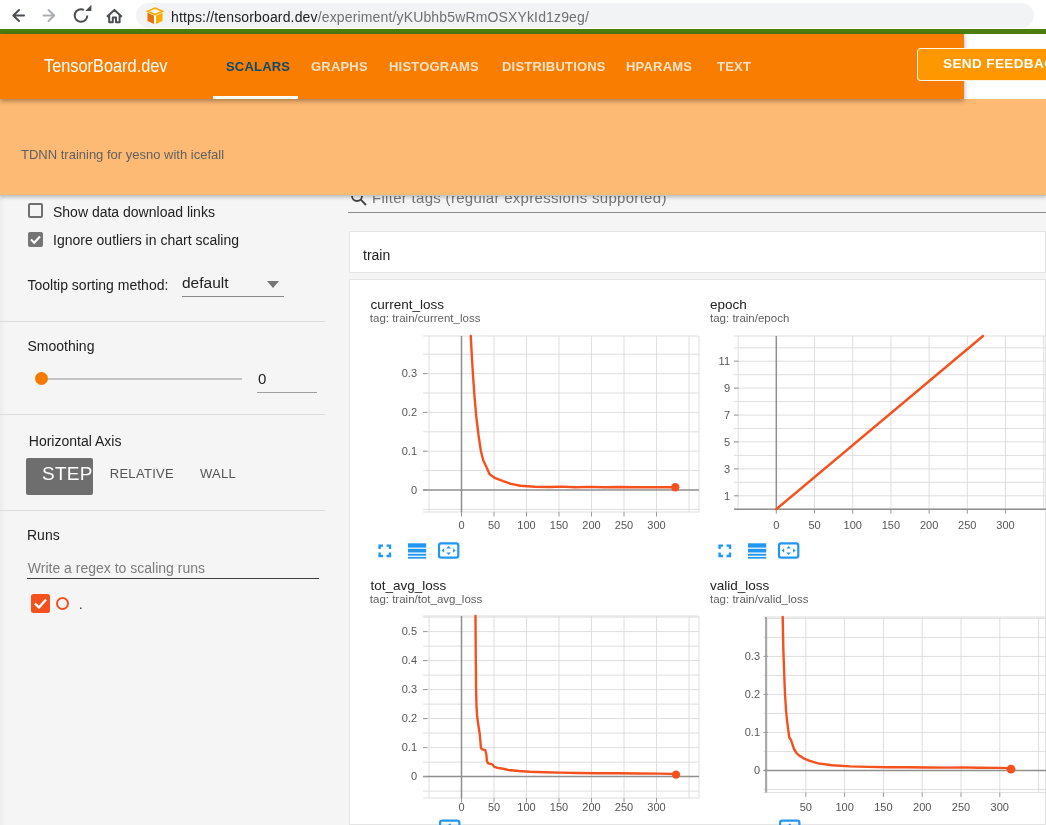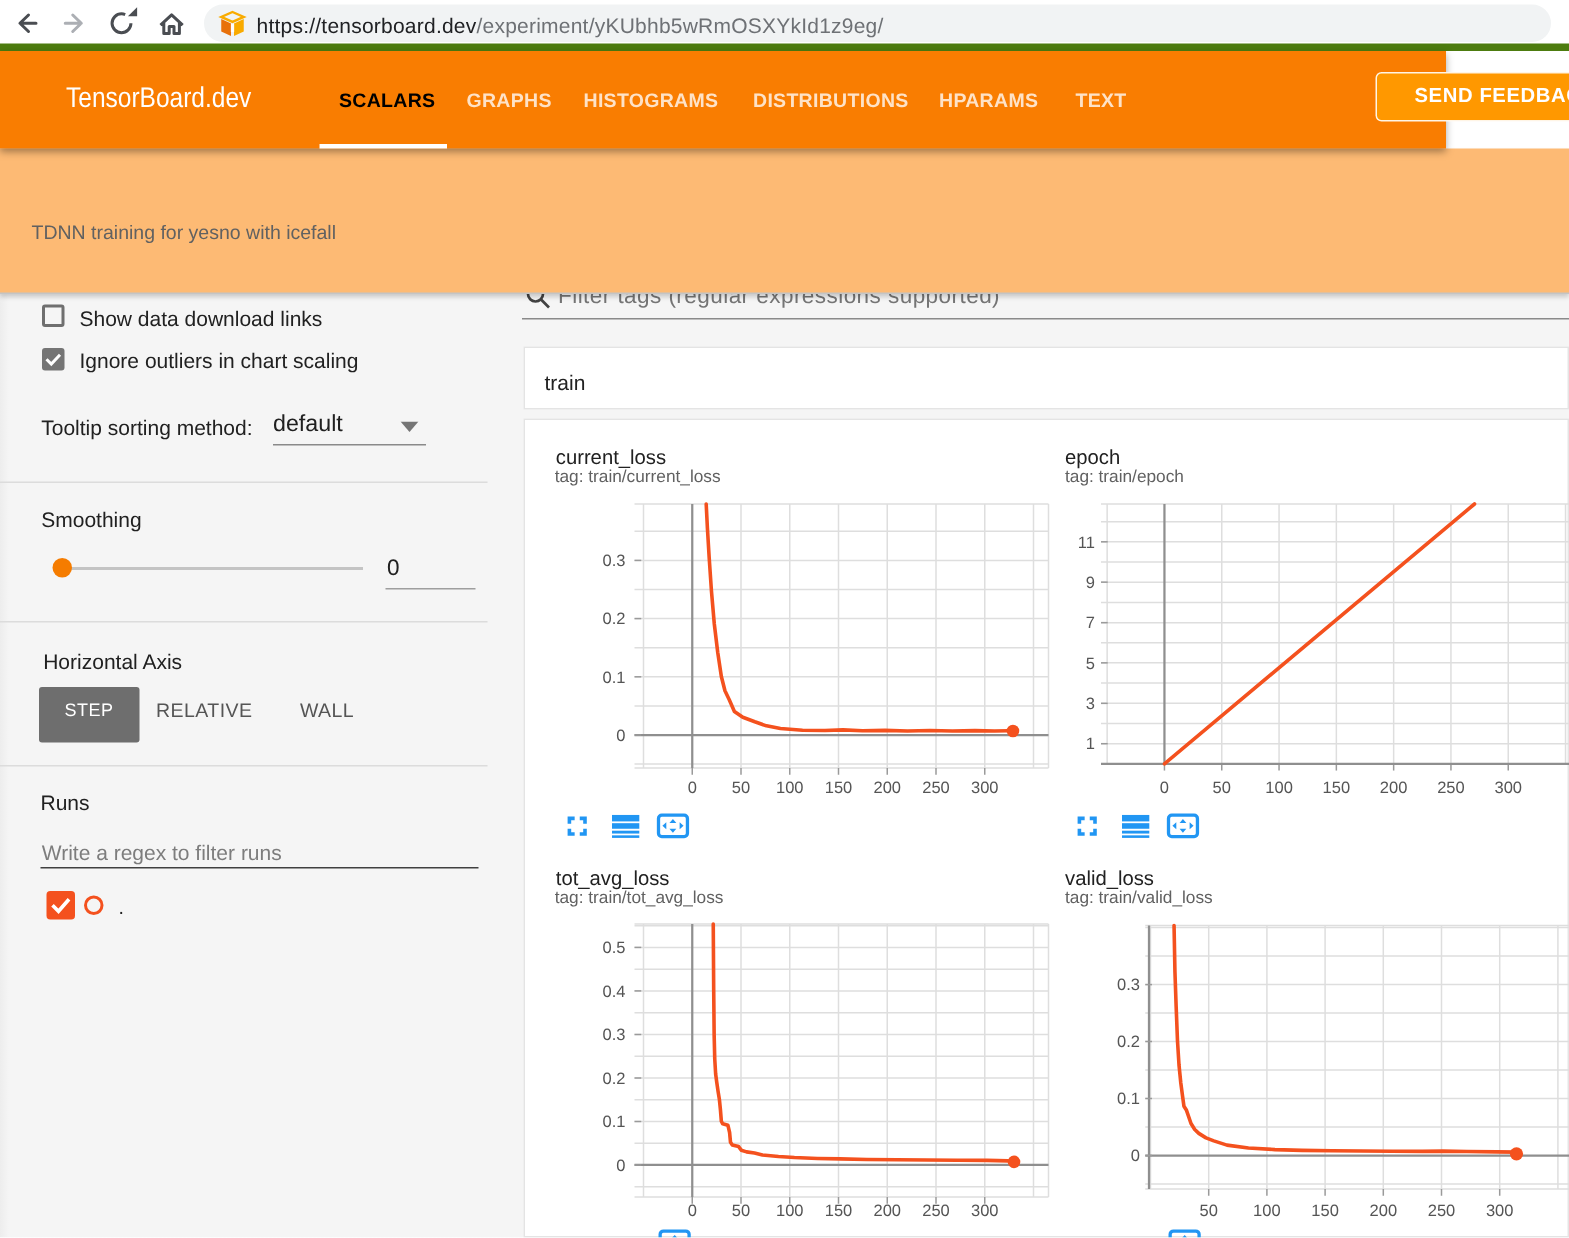--- a/index.html
+++ b/index.html
@@ -21,21 +21,21 @@
       <polygon points="15.5,5.2 9,8.2 9,16.5 15.5,13.5" fill="#f9ab00"></polygon>
       <rect x="6.9" y="8.6" width="2.2" height="5.2" fill="#fff"></rect>
       <polygon points="6.9,8.6 9.1,8.6 9.1,13 6.9,14" fill="#e8710a" opacity="0"></polygon>
     </g>
   </svg>
   <div class="abs" style="left:171px;top:8.5px;font-size:14px;letter-spacing:.15px;color:#202124">https://tensorboard.dev<span style="color:#6e7175">/experiment/yKUbhb5wRmOSXYkId1z9eg/</span></div>
 </div>
 
 <div class="abs" style="left:0;top:33.5px;width:964px;height:65.5px;background:#f97d01;box-shadow:0 2px 5px rgba(0,0,0,.35);z-index:6">
   <div class="abs" style="left:44px;top:21px;font-size:19px;color:#fff;font-weight:500;transform:scaleX(.86);transform-origin:left">TensorBoard.dev</div>
-  <div class="abs" style="left:226px;top:25px;font-size:13px;color:#000000;font-weight:bold;letter-spacing:.2px">SCALARS</div>
+  <div class="abs" style="left:226px;top:25px;font-size:13px;color:#0c4a6e;font-weight:bold;letter-spacing:.2px">SCALARS</div>
   <div class="abs" style="left:311px;top:25px;font-size:13px;color:rgba(255,255,255,.78);font-weight:bold;letter-spacing:.2px">GRAPHS</div>
   <div class="abs" style="left:389px;top:25px;font-size:13px;color:rgba(255,255,255,.78);font-weight:bold;letter-spacing:.2px">HISTOGRAMS</div>
   <div class="abs" style="left:502px;top:25px;font-size:13px;color:rgba(255,255,255,.78);font-weight:bold;letter-spacing:.2px">DISTRIBUTIONS</div>
   <div class="abs" style="left:626px;top:25px;font-size:13px;color:rgba(255,255,255,.78);font-weight:bold;letter-spacing:.2px">HPARAMS</div>
   <div class="abs" style="left:717px;top:25px;font-size:13px;color:rgba(255,255,255,.78);font-weight:bold;letter-spacing:.2px">TEXT</div>
   <div class="abs" style="left:212.7px;top:62px;width:85px;height:3px;background:#fff"></div>
   <div class="abs" style="left:917px;top:14.5px;width:168px;height:33px;background:#ff9800;border:1.5px solid rgba(255,255,255,.9);border-radius:4px;color:#fff;font-size:13.5px;font-weight:bold;letter-spacing:.4px;line-height:30px;padding-left:25px">SEND FEEDBACK</div>
 </div>
 
 <div class="abs" style="left:0;top:99px;width:1046px;height:97px;background:#fdba74;border-bottom:1px solid #c4c4c4;box-shadow:0 2px 3px rgba(0,0,0,.18);z-index:5">
@@ -64,28 +64,28 @@
 
   <div class="abs" style="left:27.5px;top:158px;font-size:14px;color:#212121">Smoothing</div>
   <div class="abs" style="left:41px;top:197.5px;width:201px;height:2px;background:#c4c4c4"></div>
   <div class="abs" style="left:35px;top:192px;width:13px;height:13px;border-radius:50%;background:#f57c00"></div>
   <div class="abs" style="left:258px;top:189.5px;font-size:15px;color:#212121">0</div>
   <div class="abs" style="left:256.8px;top:211.5px;width:60px;height:1px;background:#9e9e9e"></div>
 
   <div class="abs" style="left:0;top:234px;width:325px;height:1px;background:#dcdcdc"></div>
 
   <div class="abs" style="left:28.8px;top:253px;font-size:14px;color:#212121">Horizontal Axis</div>
-  <div class="abs" style="left:25.8px;top:277.5px;width:67px;height:37px;background:#6e6e6e;border-radius:2px;color:#fff;font-size:12px;letter-spacing:.3px;text-align:center;line-height:31.5px">STEP</div>
-  <div class="abs" style="left:104px;top:277.5px;width:70px;height:31.5px;color:#555;font-size:13px;letter-spacing:.3px;text-align:left;line-height:31.5px">RELATIVE</div>
+  <div class="abs" style="left:25.8px;top:277.5px;width:67px;height:37px;background:#6e6e6e;border-radius:2px;color:#fff;font-size:19px;letter-spacing:.3px;text-align:right;line-height:31.5px">STEP</div>
+  <div class="abs" style="left:104px;top:277.5px;width:70px;height:31.5px;color:#555;font-size:13px;letter-spacing:.3px;text-align:right;line-height:31.5px">RELATIVE</div>
   <div class="abs" style="left:190px;top:277.5px;width:56px;height:31.5px;color:#555;font-size:13px;letter-spacing:.3px;text-align:center;line-height:31.5px">WALL</div>
 
   <div class="abs" style="left:0;top:330px;width:325px;height:1px;background:#dcdcdc"></div>
 
   <div class="abs" style="left:27px;top:346.5px;font-size:14px;color:#212121">Runs</div>
-  <div class="abs" style="left:27.8px;top:380px;font-size:14px;color:#7d7d7d">Write a regex to filter runs</div>
+  <div class="abs" style="left:27.8px;top:380px;font-size:14px;color:#7d7d7d">Write a regex to scaling runs</div>
   <div class="abs" style="left:26.5px;top:398px;width:292px;height:1.2px;background:#404040"></div>
 
   <div class="abs" style="left:30.5px;top:413.5px;width:19px;height:19px;background:#f4511e;border-radius:2.5px">
     <svg width="19" height="19" viewBox="0 0 19 19">
           <path d="M4,9.5 L8,13.5 L15,5.5" stroke="#fff" stroke-width="2.4" fill="none"></path>
         </svg>
   </div>
   <div class="abs" style="left:56px;top:416.5px;width:13.2px;height:13.2px;border:2px solid #f4511e;border-radius:50%"></div>
   <div class="abs" style="left:79px;top:417px;font-size:13px;color:#212121">.</div>
 

